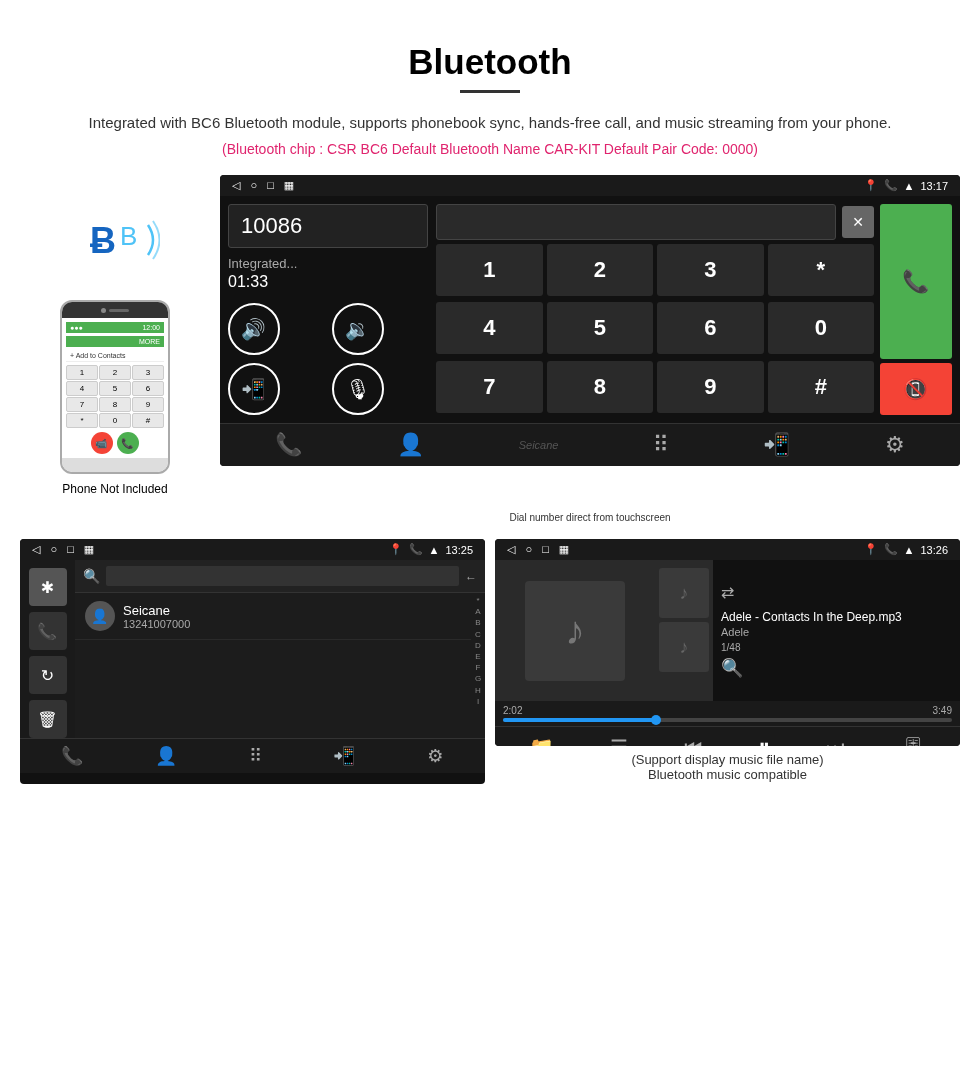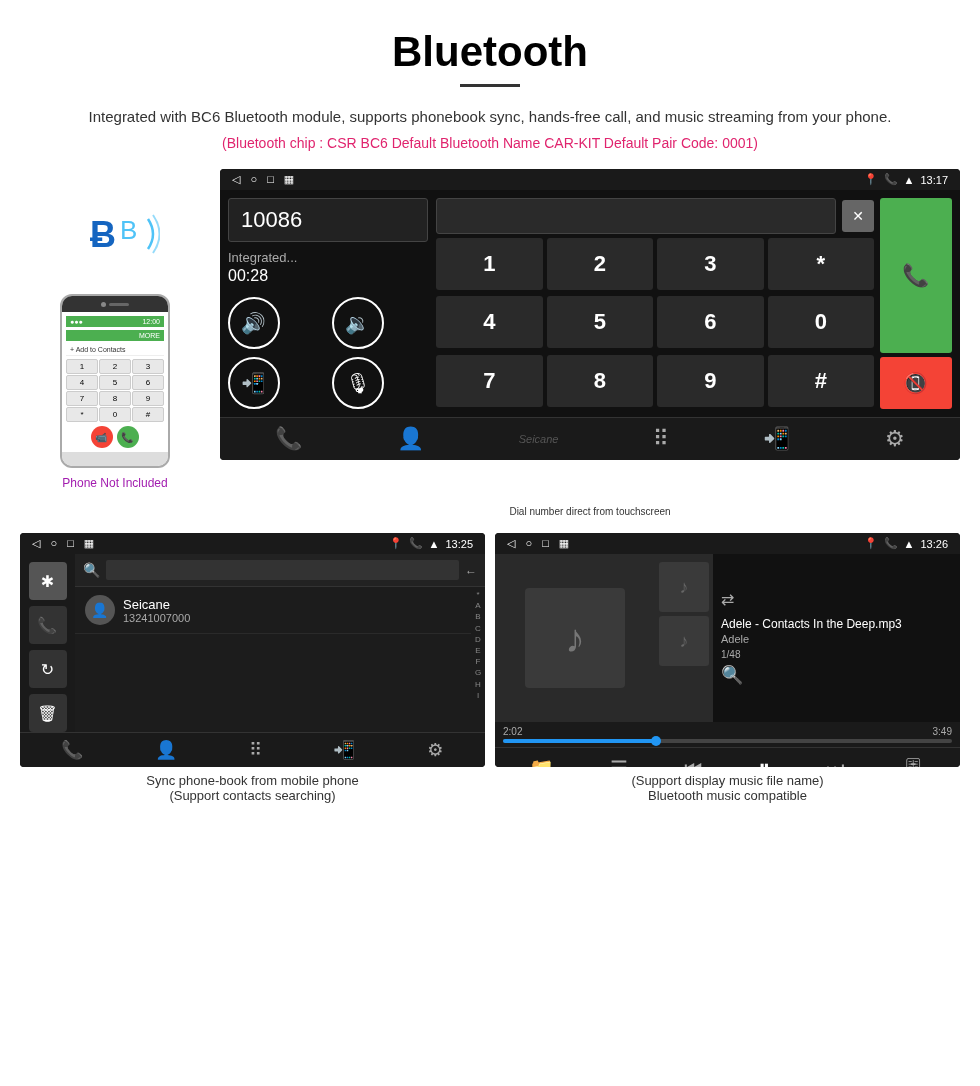--- a/index.html
+++ b/index.html
@@ -7,23 +7,23 @@
       font-family: Arial, sans-serif;
       background: #fff;
       width: 980px;
       min-height: 1086px;
       overflow-x: hidden;
     }
 
     
     .page-title {
       text-align: center;
-      font-size: 42px;
+      font-size: 35px;
       font-weight: bold;
-      padding: 28px 0 8px;
+      padding: 42px 0 8px;
     }
     .title-underline {
       width: 60px;
       height: 3px;
       background: #333;
       margin: 0 auto 18px;
     }
     .subtitle {
       text-align: center;
       font-size: 15px;
@@ -136,21 +136,21 @@
       display: flex; align-items: center; justify-content: center;
       font-size: 10px;
       color: #fff;
     }
     .phone-bottom-bar {
       background: #ddd;
       height: 14px;
       border-radius: 0 0 10px 10px;
     }
     .phone-not-included {
-      color: #a21caf;
+      color: #000000;
       font-size: 12px;
       margin-top: 8px;
       text-align: center;
     }
 
     
     .main-screen-wrapper {
       flex: 1;
     }
     .car-screen {
@@ -459,21 +459,21 @@
       color: #888;
       line-height: 1.4;
     }
   </style>
 </head>
 <body>
 
 <h1 class="page-title">Bluetooth</h1>
 <div class="title-underline"></div>
 <p class="subtitle">Integrated with BC6 Bluetooth module, supports phonebook sync, hands-free call, and music streaming from your phone.</p>
-<p class="specs-line">(Bluetooth chip : CSR BC6    Default Bluetooth Name CAR-KIT    Default Pair Code: 0001)</p>
+<p class="specs-line">(Bluetooth chip : CSR BC6    Default Bluetooth Name CAR-KIT    Default Pair Code: 0000)</p>
 
 <div class="top-section">
 
   <div class="phone-side">
 
     <div class="bt-icon-wrapper">
       <span class="bt-symbol">Ƀ</span>
       <span class="bt-waves">
         <svg width="40" height="50" viewBox="0 0 40 50">
           <text x="0" y="30" font-size="26" fill="#4fc3f7">B</text>
@@ -537,21 +537,21 @@
           <span>▲</span>
           <span>13:17</span>
         </div>
       </div>
 
       <div class="dial-area">
 
         <div class="dial-left">
           <div class="dial-number-display">10086</div>
           <div class="dial-status">Integrated...</div>
-          <div class="dial-timer">00:28</div>
+          <div class="dial-timer">01:33</div>
           <div class="dial-controls">
             <div class="dial-ctrl-btn">🔊</div>
             <div class="dial-ctrl-btn">🔉</div>
             <div class="dial-ctrl-btn">📲</div>
             <div class="dial-ctrl-btn">🎙</div>
           </div>
         </div>
 
         <div class="dial-right">
 
@@ -663,24 +663,20 @@
 
       <div class="pb-bottom-nav">
         <span class="pb-nav-btn">📞</span>
         <span class="pb-nav-btn">👤</span>
         <span class="pb-nav-btn">⠿</span>
         <span class="pb-nav-btn">📲</span>
         <span class="pb-nav-btn">⚙</span>
       </div>
     </div>
 
-    <div class="panel-caption">
-      <div>Sync phone-book from mobile phone</div>
-      <div>(Support contacts searching)</div>
-    </div>
   </div>
 
   <div class="bottom-panel">
     <div class="panel-screen">
 
       <div class="car-status-bar">
         <div class="car-status-left">
           <span>◁</span>
           <span>○</span>
           <span>□</span>

